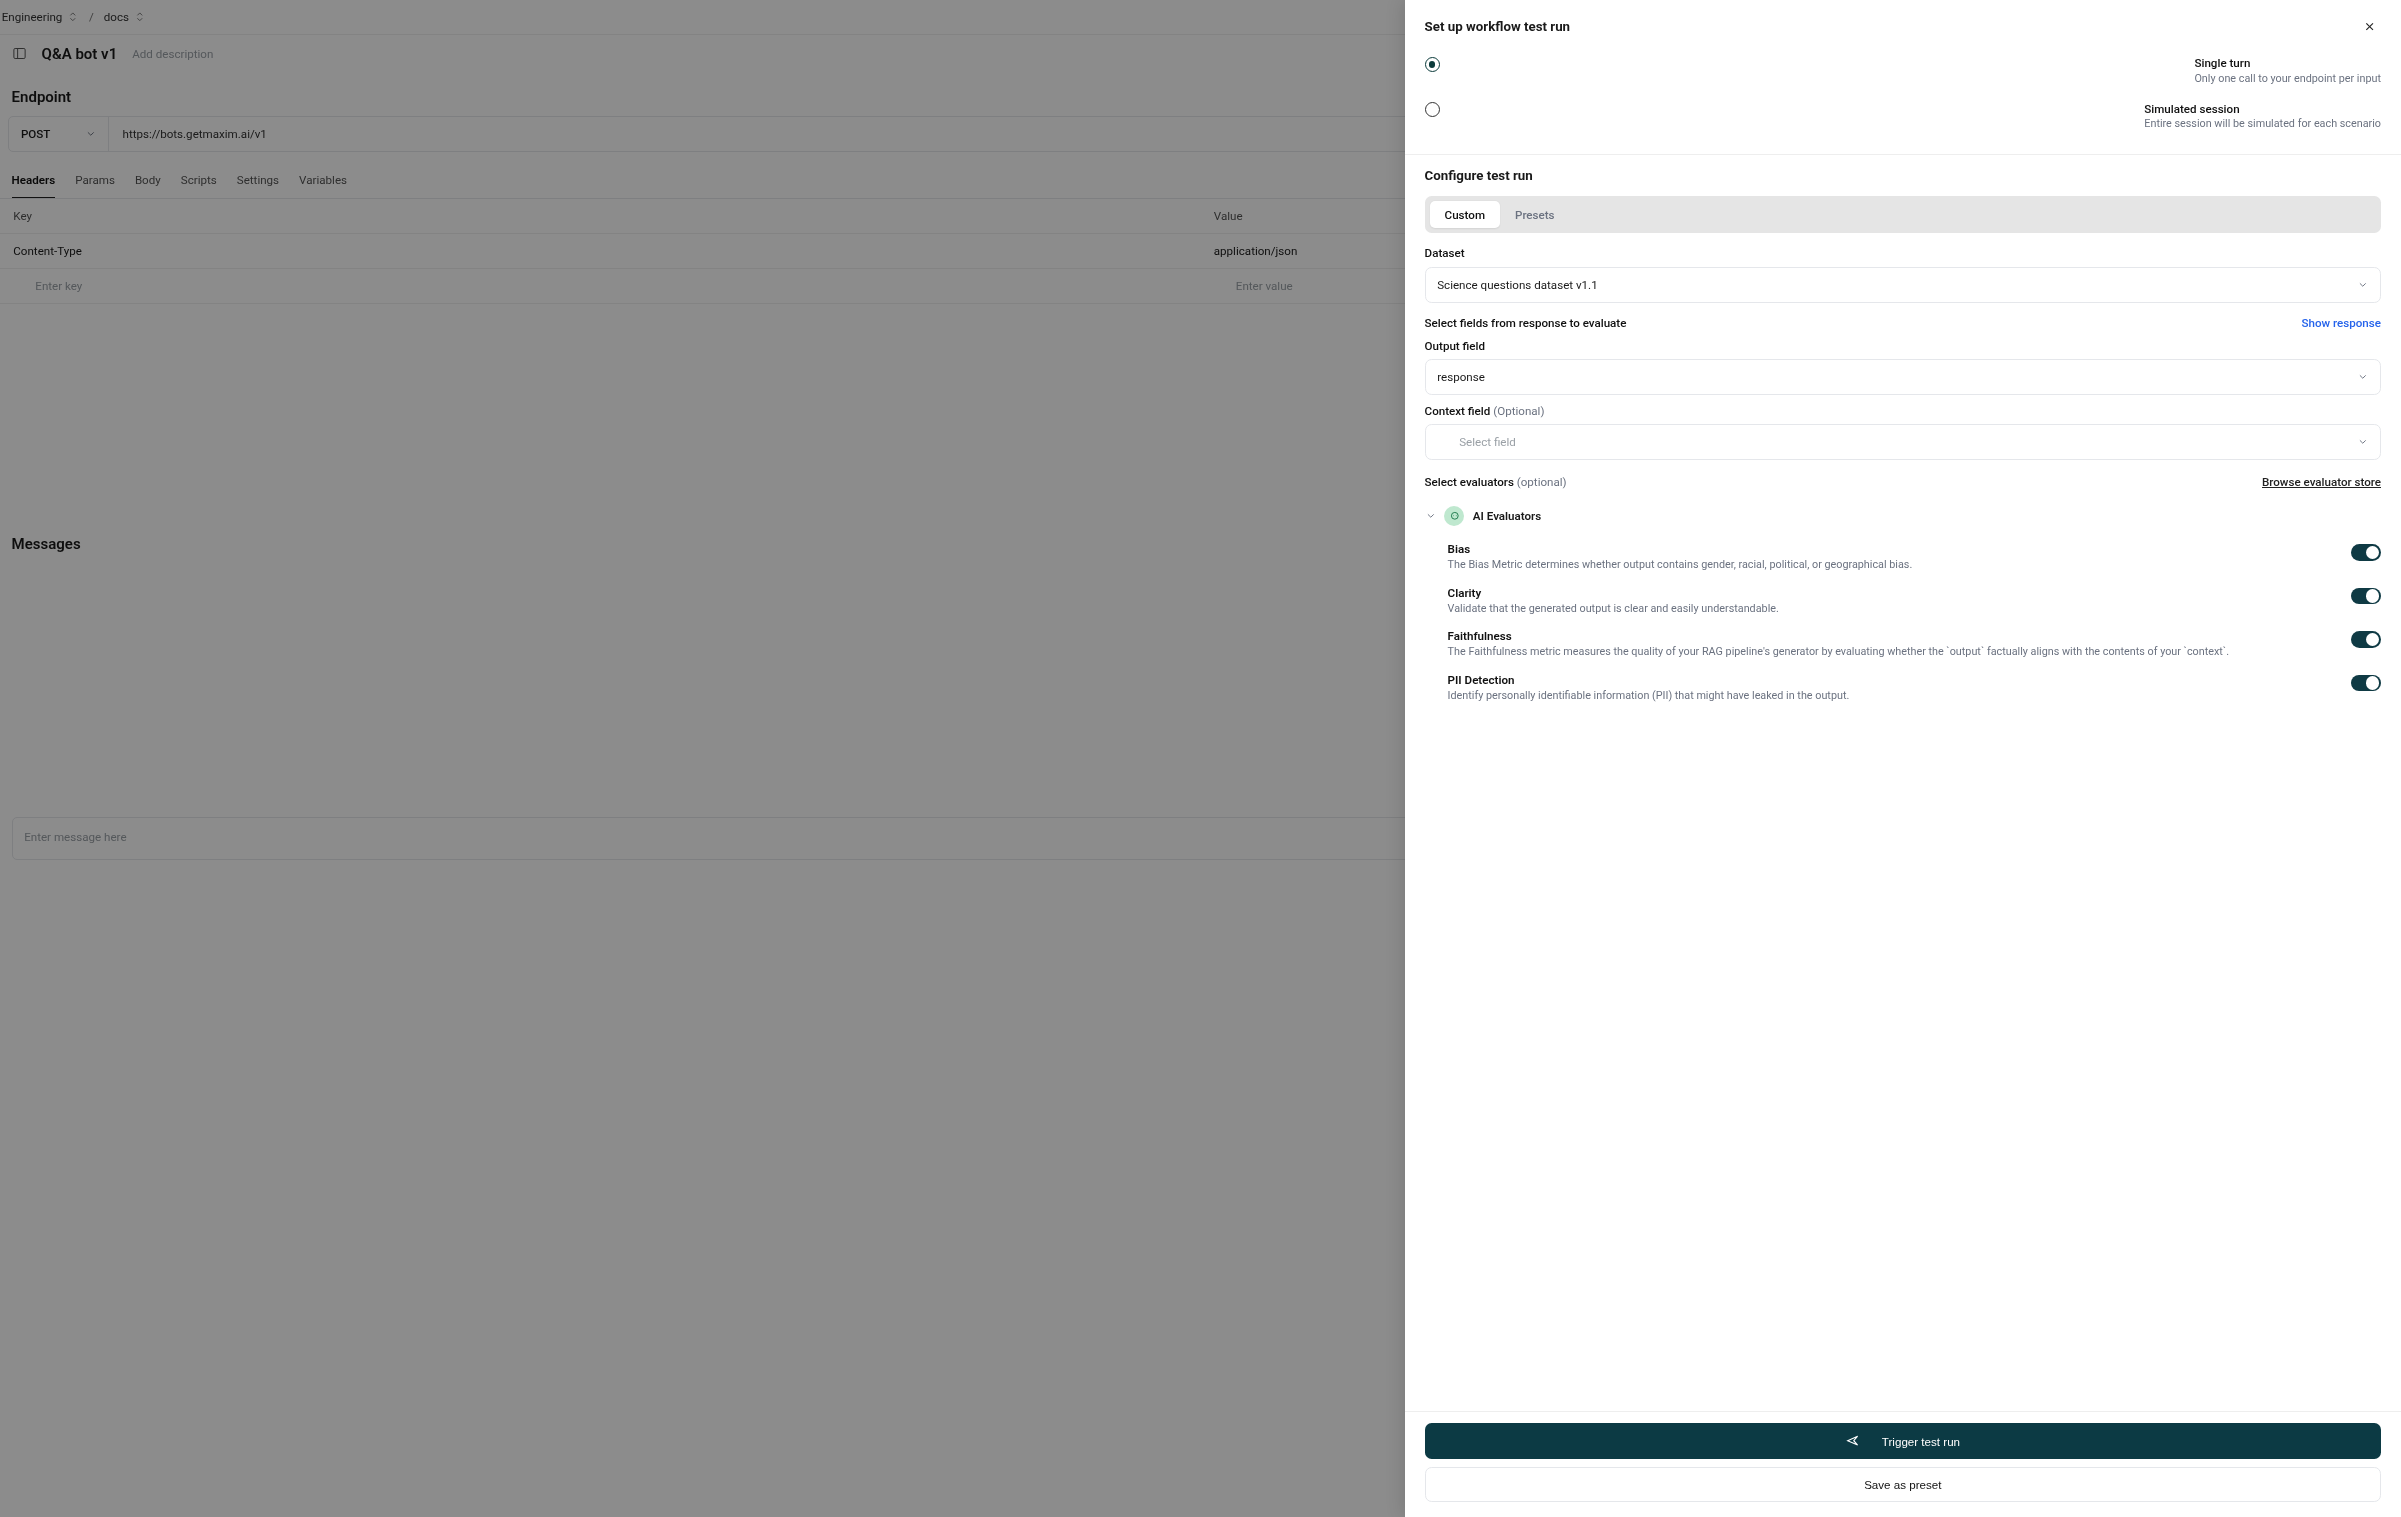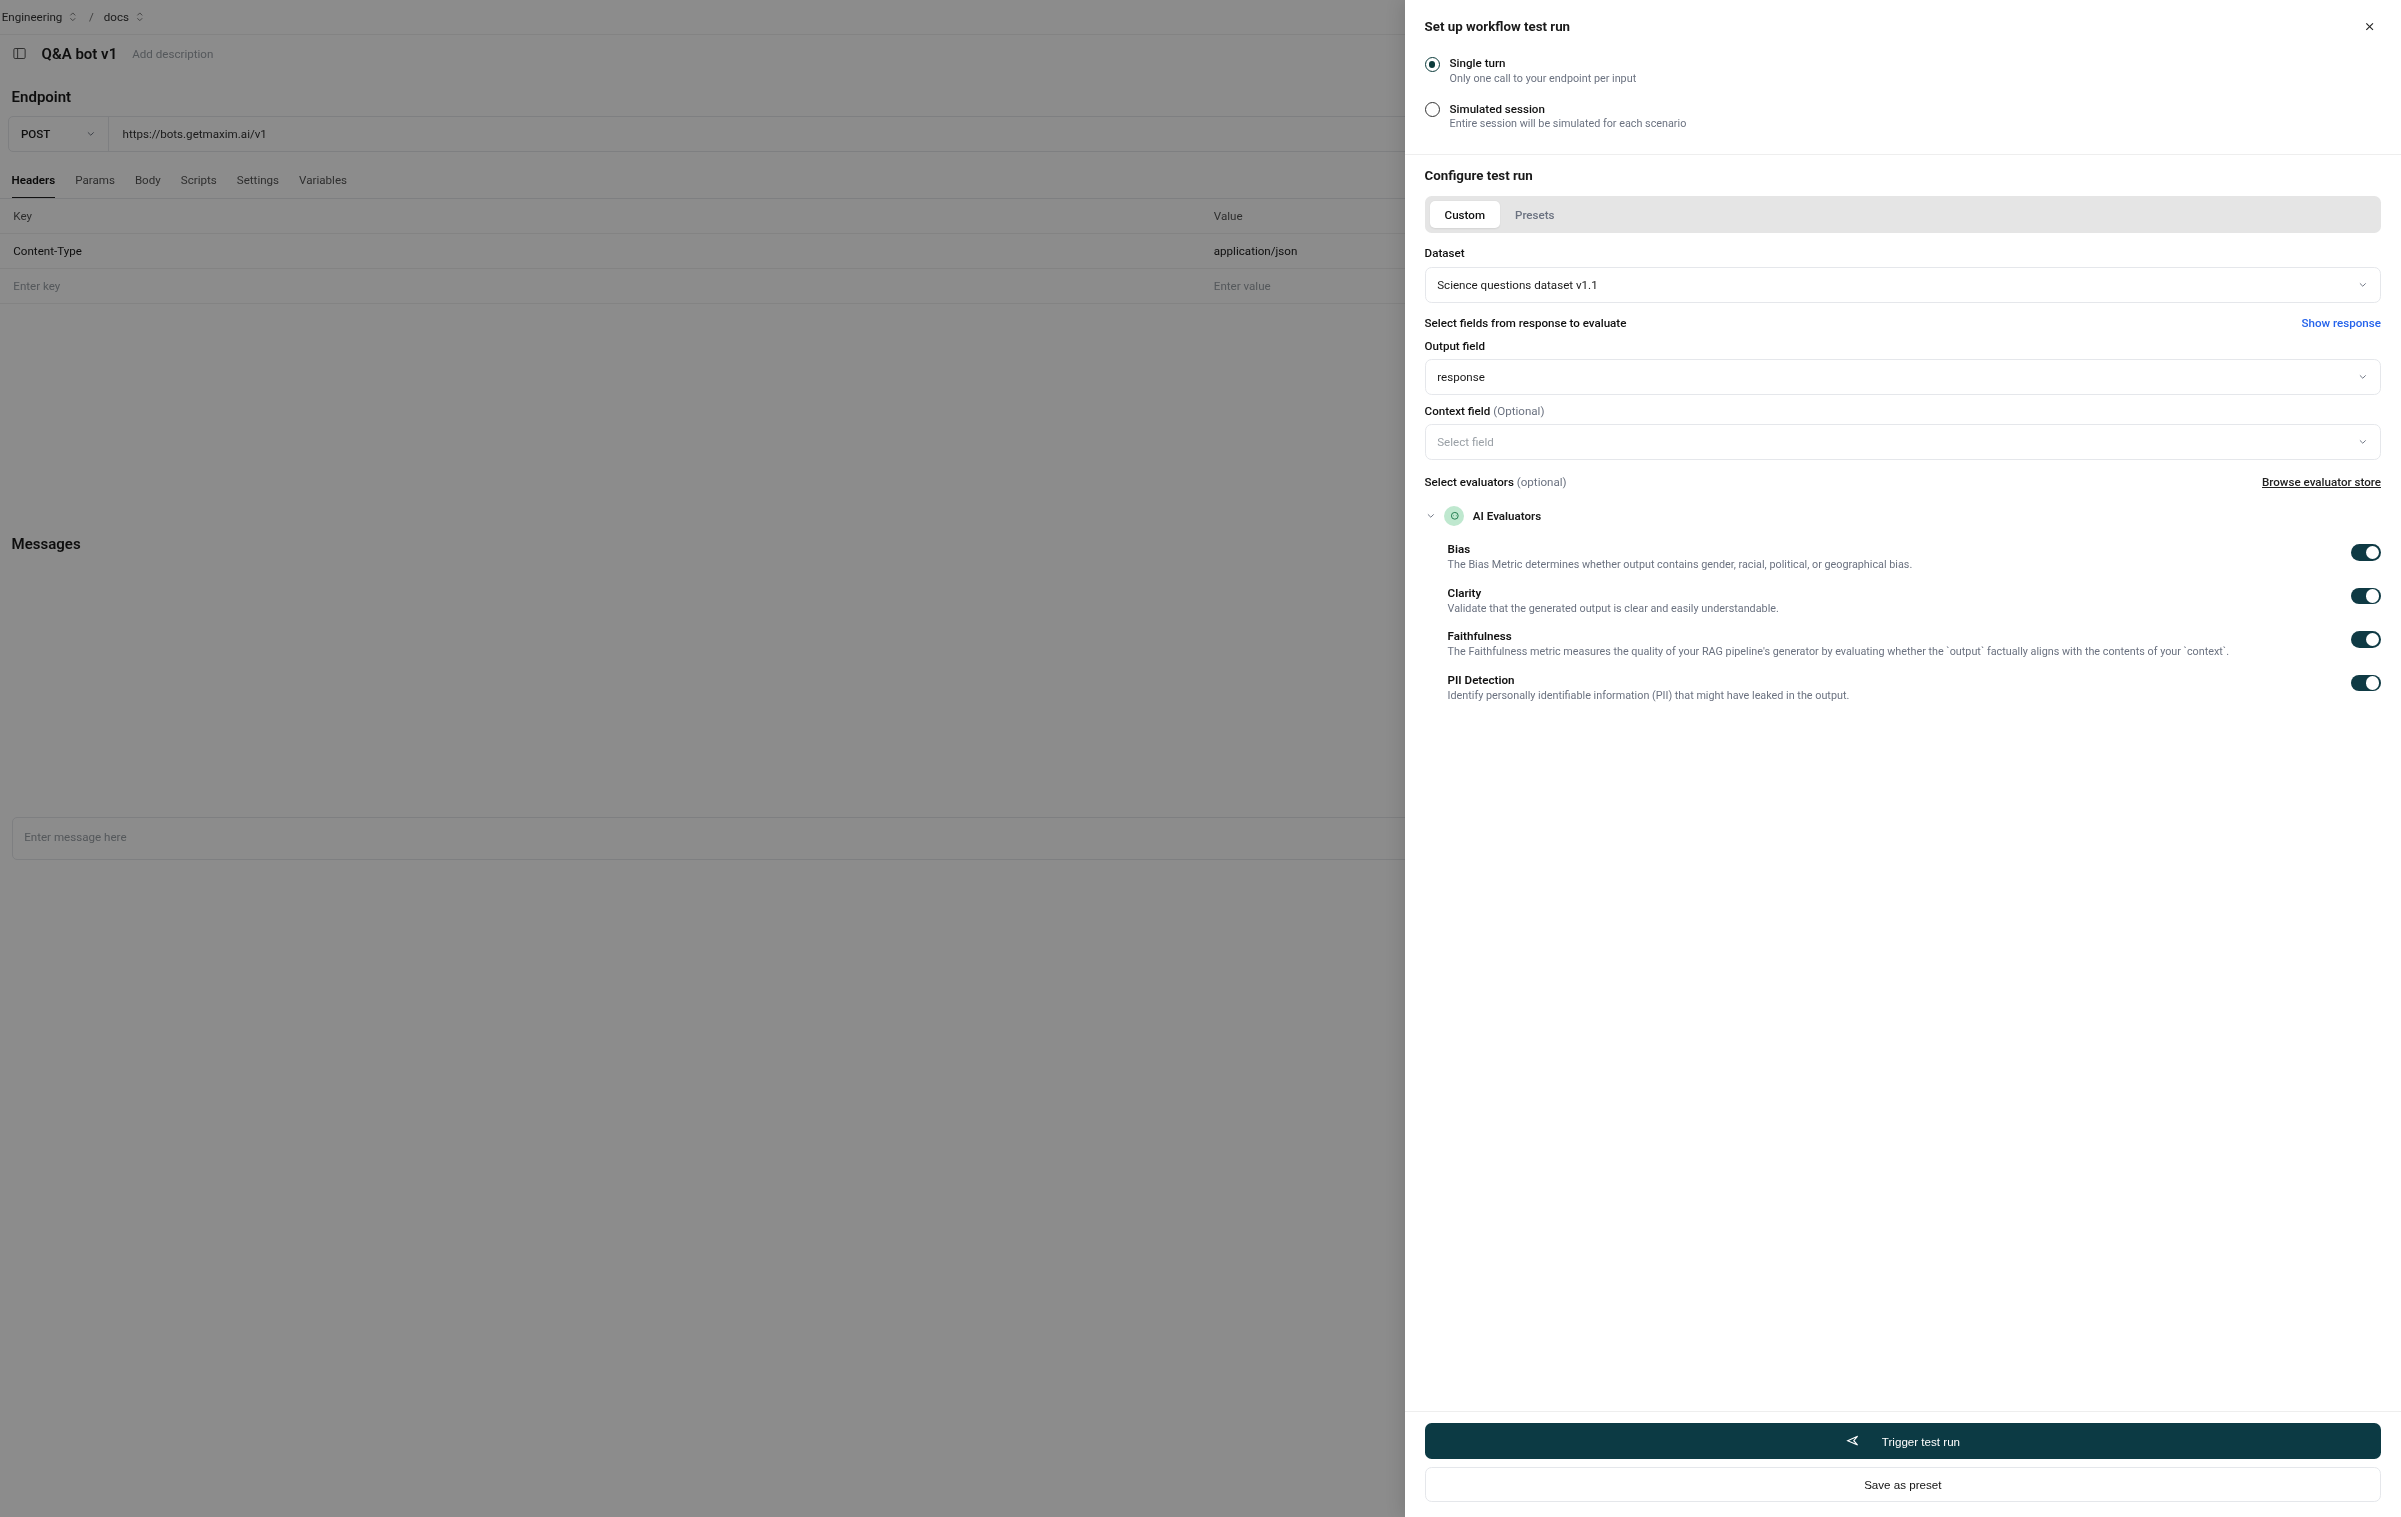--- a/index.html
+++ b/index.html
@@ -125,21 +125,21 @@
 .htable .row {
   display: grid;
   grid-template-columns: 1fr 1fr;
   border-bottom: 0.8px solid #eee;
 }
 .htable .cell {
   padding: 10px 13.3px;
   font-size: 11.6px;
 }
 .htable .head { color: #555; }
-.placeholder { color: #9aa0a6; }
+.placeholder { color: #9aa0a6; margin-left: 22px; }
 
 
 .msg-input {
   margin: 8.3px 11.6px 11.6px;
   padding: 11.6px;
   border: 0.8px solid #e5e7eb;
   border-radius: 5px;
   color: #9aa0a6;
   min-height: 43px;
 }
@@ -174,20 +174,21 @@
 .close-btn svg { width: 13.3px; height: 13.3px; stroke: #222; stroke-width: 2; }
 
 .radio-group {
   padding: 5px 20px 15px;
 }
 .radio-item {
   display: flex;
   gap: 10px;
   padding: 8.3px 0;
   align-items: flex-start;
+  justify-content: space-between;
 }
 .radio-outer {
   width: 15px; height: 15px; border-radius: 50%;
   border: 1.7px solid #0b3b3b;
   display: inline-flex; align-items: center; justify-content:center;
   flex-shrink:0; margin-top: 0.8px;
 }
 .radio-outer.unselected { border-color: #333; }
 .radio-inner {
   width: 6.6px; height: 6.6px; border-radius: 50%; background: #0b3b3b;

